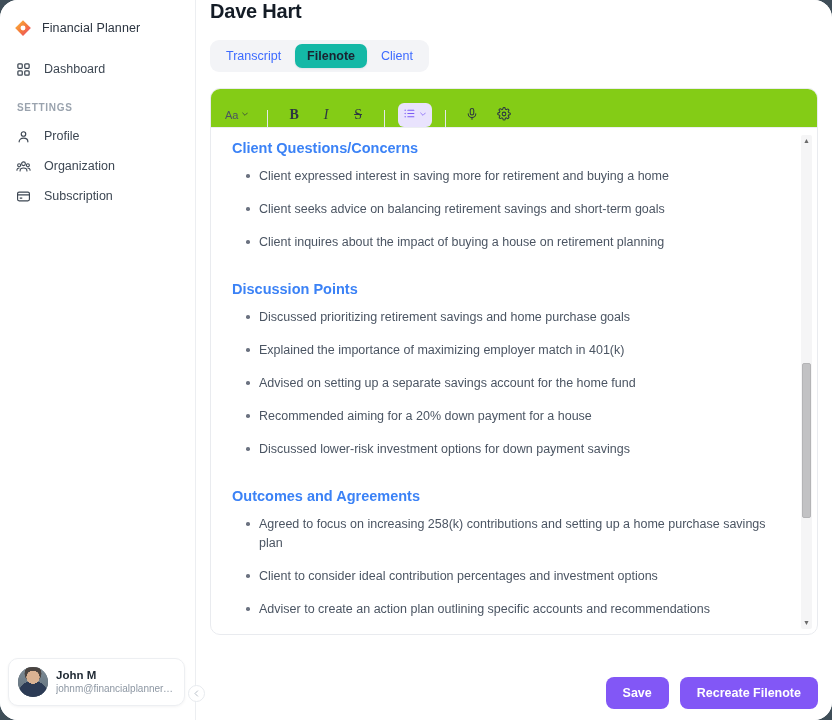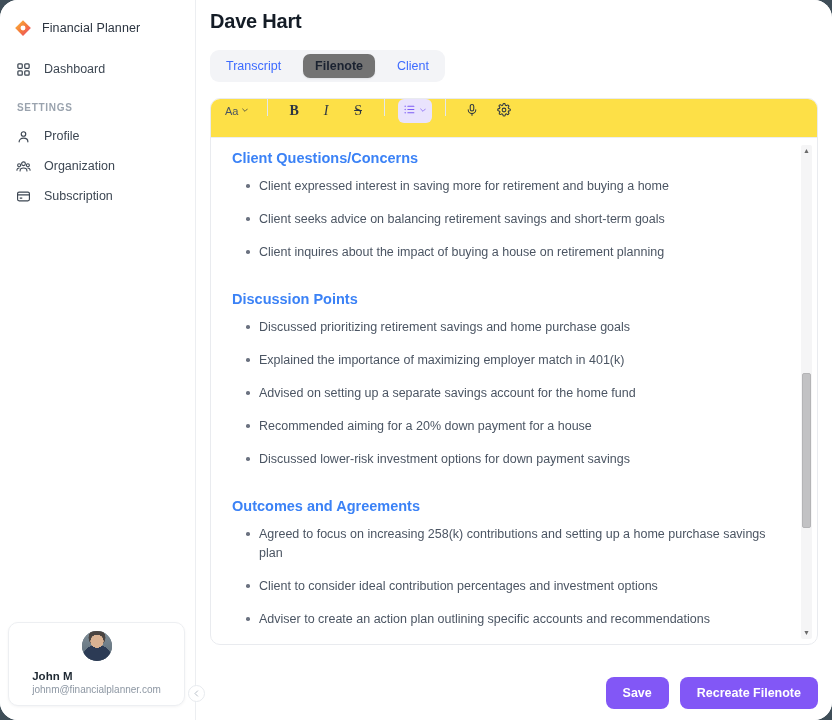--- a/index.html
+++ b/index.html
@@ -75,21 +75,20 @@
 
   .user-card {
     margin: 0 10px 14px 8px;
     background: #ffffff;
     border: 1px solid #edeff2;
     border-radius: 10px;
     box-shadow: 0 1px 3px rgba(16,24,40,0.05);
     display: flex; align-items: center; gap: 8px;
     padding: 8px 9px;
     cursor: pointer;
-    flex-direction: column;
   }
   .avatar {
     width: 30px; height: 30px; flex: 0 0 30px;
     border-radius: 50%;
     overflow: hidden;
     background: #51606e;
     position: relative;
   }
   .avatar-face {
     position: absolute; inset: 0;
@@ -129,43 +128,43 @@
     display: flex;
     flex-direction: column;
     background: #ffffff;
     position: relative;
     min-width: 0;
   }
   .page-title {
     font-size: 20px;
     font-weight: 700;
     color: #141c26;
-    padding: 10px 0 0 14px;
+    padding: 0 0 0 14px;
     letter-spacing: -0.2px;
   }
   .tabs {
     margin: 17px 0 0 14px;
     background: #f3f4f7;
     border-radius: 9px;
     display: inline-flex;
     align-self: flex-start;
     padding: 4px;
-    gap: 10px;
+    gap: 2px;
   }
   .tab {
     font-size: 12.5px;
     font-weight: 500;
     color: #3d6bff;
     padding: 5px 12px;
     border-radius: 7px;
     cursor: pointer;
     white-space: nowrap;
   }
   .tab.active {
-    background: #737373;
+    background: #14b8a6;
     color: #1a2230;
     font-weight: 600;
     box-shadow: 0 1px 2px rgba(16,24,40,0.08);
   }
 
   
   .editor-card {
     margin: 16px 14px 0 14px;
     border: 1px solid #e9ebef;
     border-radius: 10px;
@@ -174,22 +173,22 @@
     height: 547px;
     display: flex;
     flex-direction: column;
     overflow: hidden;
     position: relative;
   }
   .toolbar {
     height: 39px;
     flex: 0 0 39px;
     border-bottom: 1px solid #eceef1;
-    background: #fde047;
-    display: flex; align-items: flex-start;
+    background: #84cc16;
+    display: flex; align-items: flex-end;
     gap: 6px;
     padding: 0 9px;
   }
   .tb-btn {
     min-width: 26px; height: 24px;
     border-radius: 6px;
     display: flex; align-items: center; justify-content: center;
     gap: 3px;
     color: #2d3642;
     cursor: pointer;

